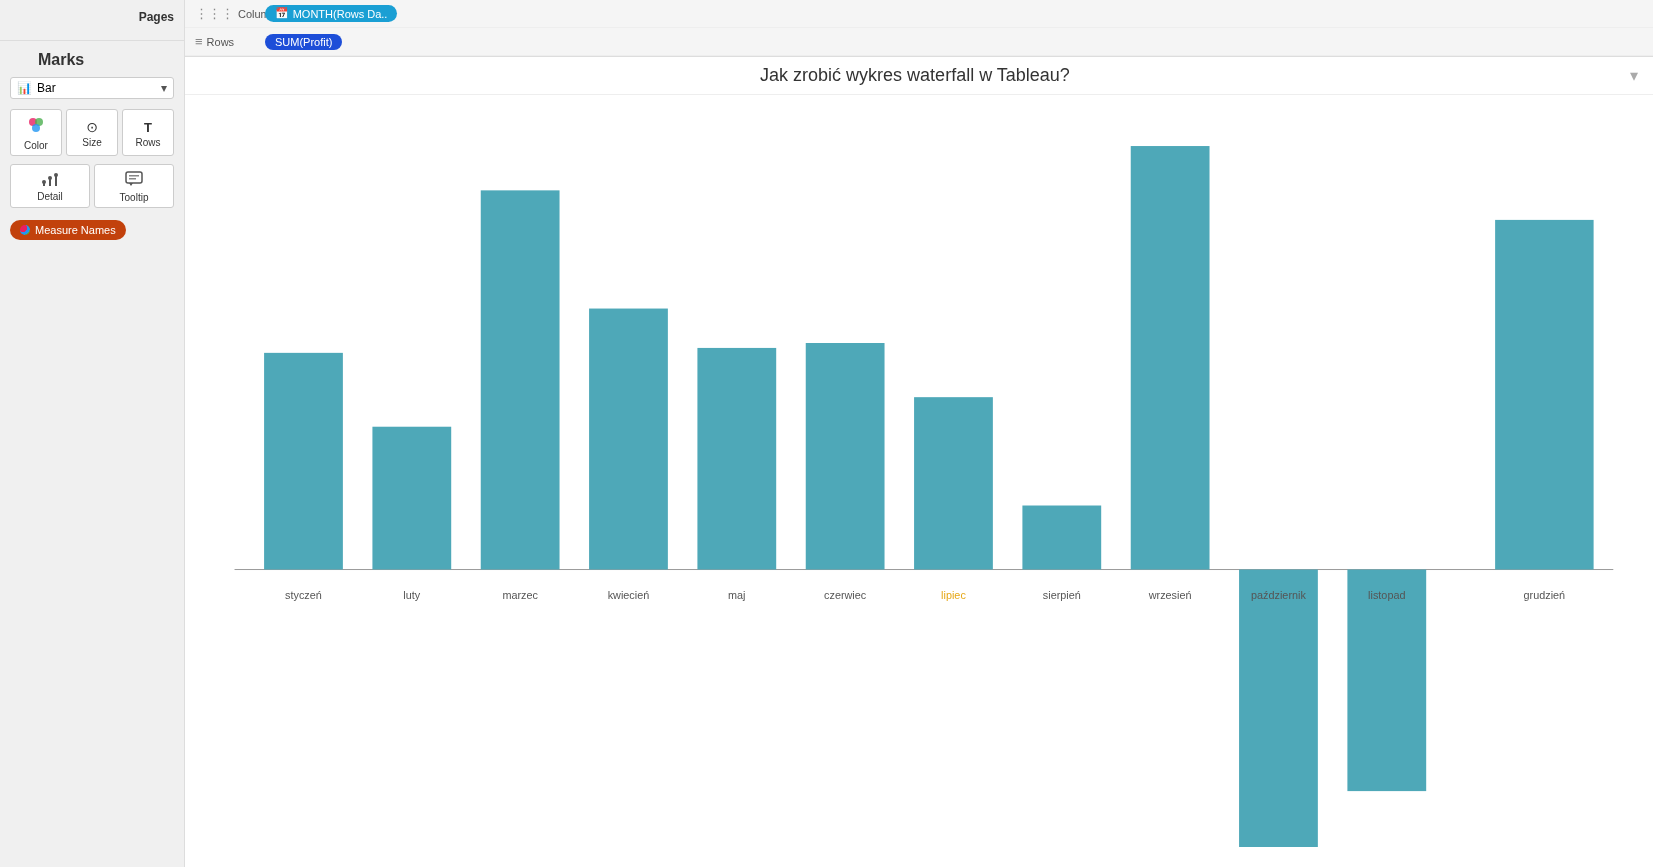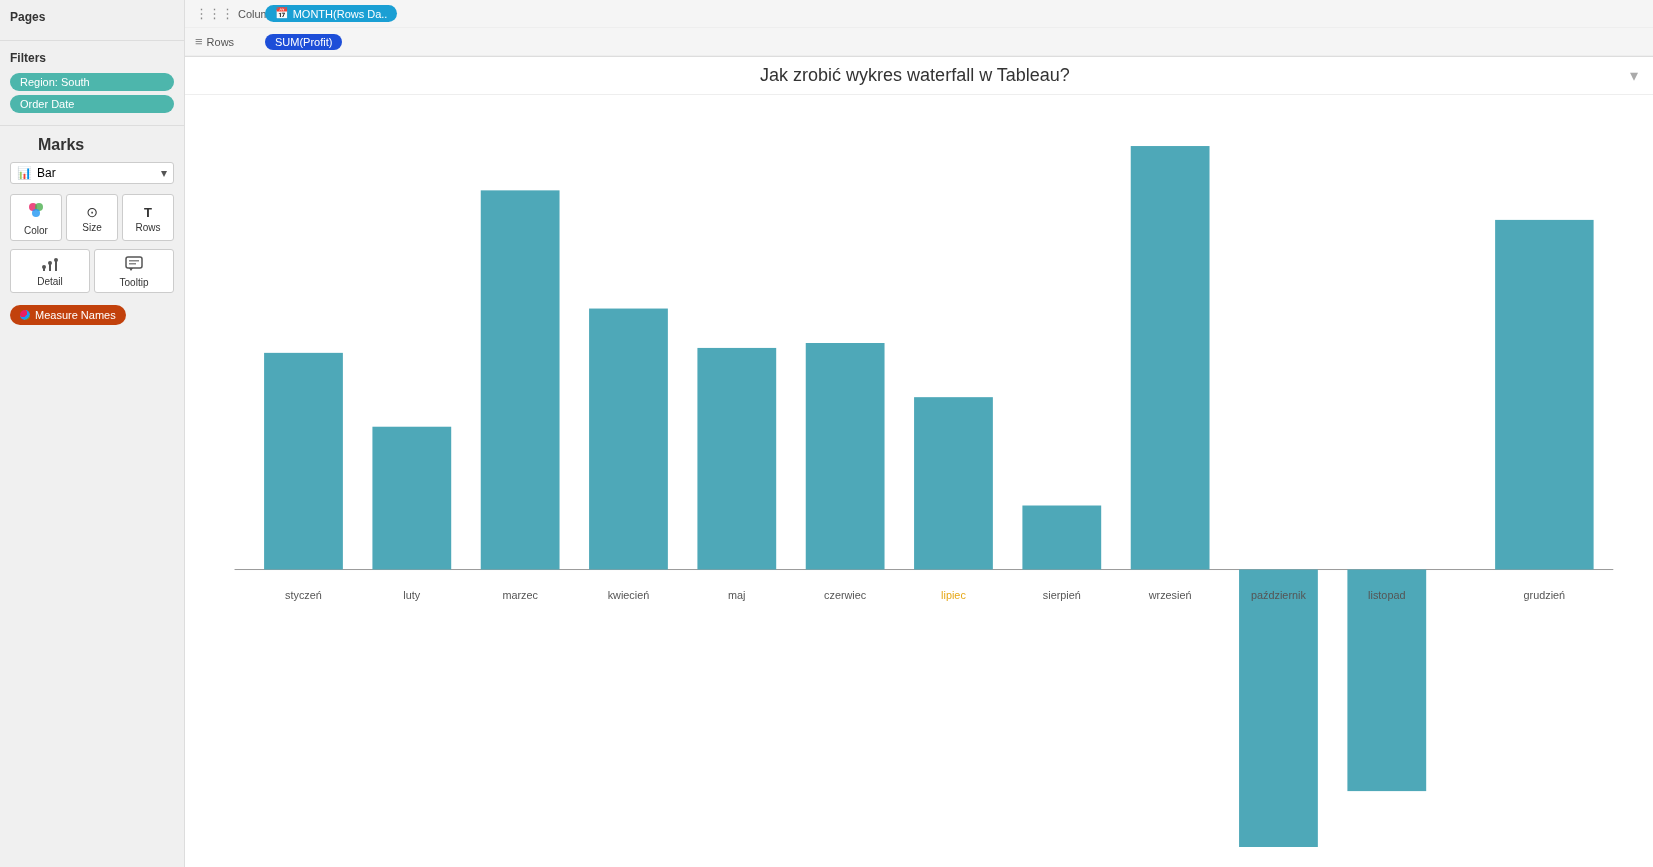--- a/index.html
+++ b/index.html
@@ -12,20 +12,21 @@
       background: #f0f0f0;
       border-right: 1px solid #ddd;
       display: flex;
       flex-direction: column;
       padding: 0;
     }
 
     .sidebar-section {
       padding: 10px 10px 8px 10px;
       border-bottom: 1px solid #ddd;
+      text-align: right;
     }
 
     .sidebar-section-title {
       font-size: 12px;
       font-weight: 600;
       color: #333;
       margin-bottom: 8px;
     }
 
     .filter-pill {
@@ -241,25 +242,20 @@
   </style>
 </head>
 <body>
 
 <div id="sidebar">
 
   <div class="sidebar-section">
     <div class="sidebar-section-title">Pages</div>
   </div>
 
-  <div class="sidebar-section">
-    <div class="sidebar-section-title">Filters</div>
-    <div class="filter-pill">Region: South</div>
-    <div class="filter-pill">Order Date</div>
-  </div>
 
   <div class="marks-section">
     <div class="marks-title">Marks</div>
 
     <div class="marks-dropdown">
       <span class="marks-dropdown-icon">📊</span>
       <span>Bar</span>
       <span class="marks-dropdown-arrow">▾</span>
     </div>
 

